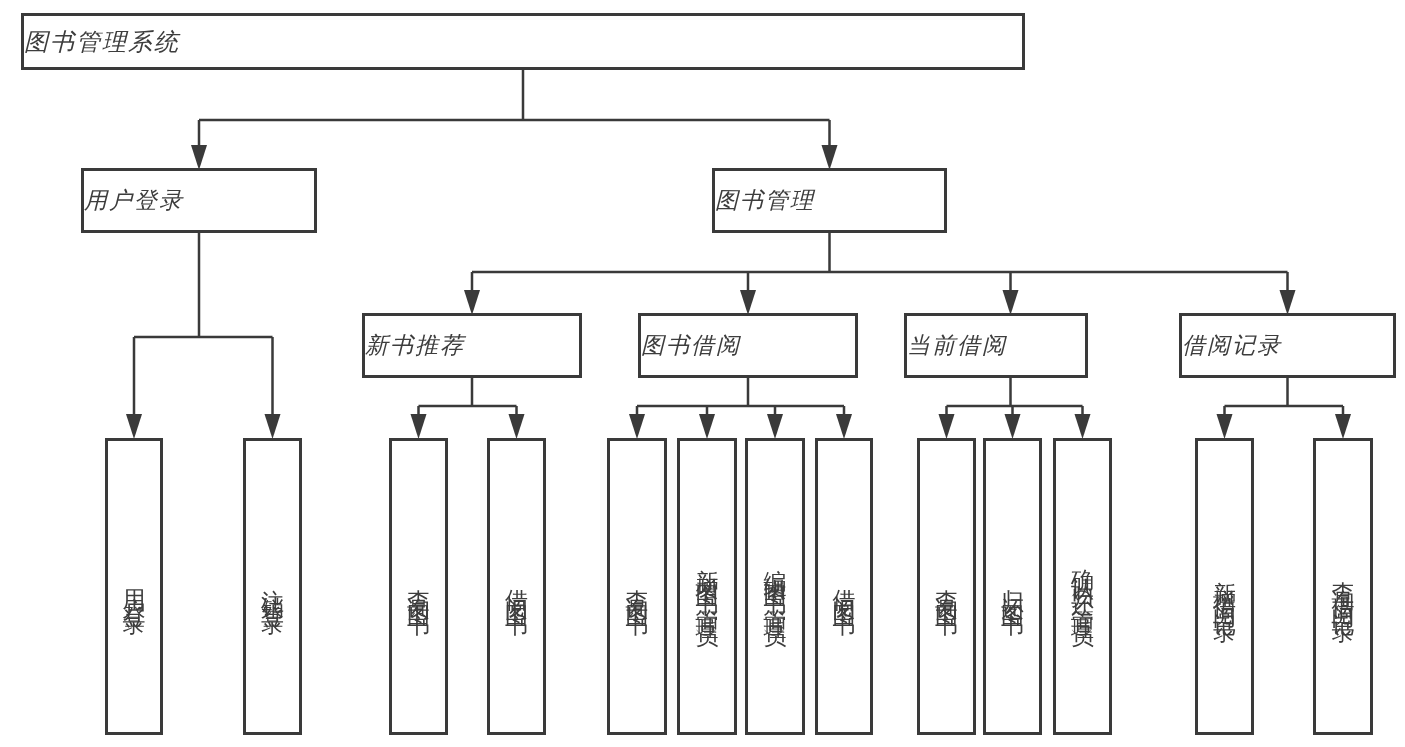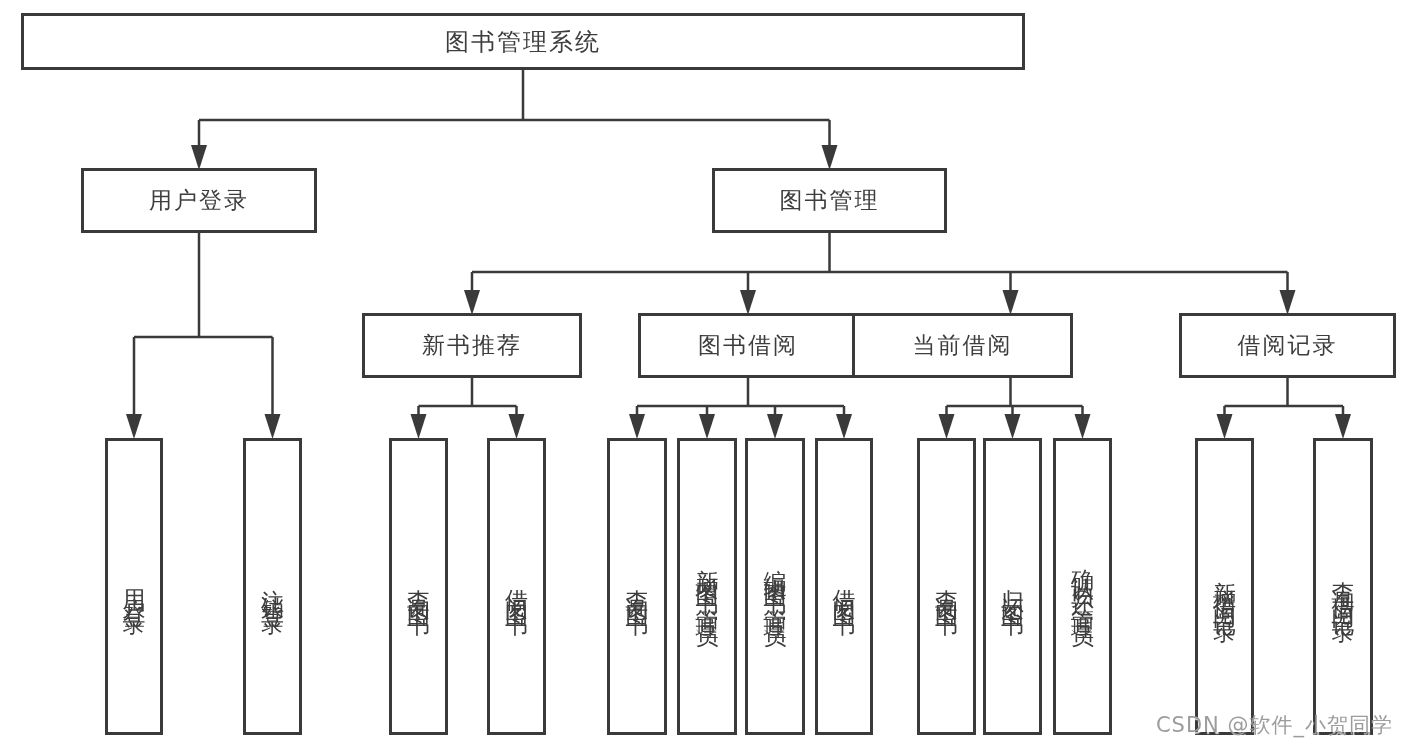--- a/index.html
+++ b/index.html
@@ -25,21 +25,22 @@
     position:absolute;
     left:0;top:0;
     width:1405px;height:747px;
   }
   .box{
     position:absolute;
     border:3px solid var(--line);
     background:var(--bg);
     display:flex;
     align-items:center;
-    justify-content:center;
+    justify-content:flex-start;
+    font-style:italic;
   }
   .box .lbl{
     font-size:23px;
     letter-spacing:2px;
     color:var(--text);
     white-space:nowrap;
   }
   .root .lbl{font-size:24px;}
   .leaf{
     position:absolute;
@@ -120,21 +121,21 @@
   <div class="box" style="left:712px;top:168px;width:235px;height:65px">
     <span class="lbl">图书管理</span>
   </div>
 
   <div class="box" style="left:638px;top:313px;width:220px;height:65px">
     <span class="lbl">图书借阅</span>
   </div>
   <div class="box" style="left:362px;top:313px;width:220px;height:65px">
     <span class="lbl">新书推荐</span>
   </div>
-  <div class="box" style="left:852px;top:313px;width:221px;height:65px">
+  <div class="box" style="left:904px;top:313px;width:184px;height:65px">
     <span class="lbl">当前借阅</span>
   </div>
   <div class="box" style="left:1179px;top:313px;width:217px;height:65px">
     <span class="lbl">借阅记录</span>
   </div>
 
   <div class="leaf" style="left:105px;width:58px">
     <span class="vlbl">用户登录</span>
   </div>
   <div class="leaf" style="left:243px;width:59px">
@@ -171,15 +172,14 @@
     <span class="vlbl">确认归还（管理员）</span>
   </div>
 
   <div class="leaf" style="left:1195px;width:59px">
     <span class="vlbl">新增借阅记录</span>
   </div>
   <div class="leaf" style="left:1313px;width:60px">
     <span class="vlbl">查询借阅记录</span>
   </div>
 
-  <div class="watermark">CSDN @软件_小贺同学</div>
 
 </div>
 
 </body></html>

